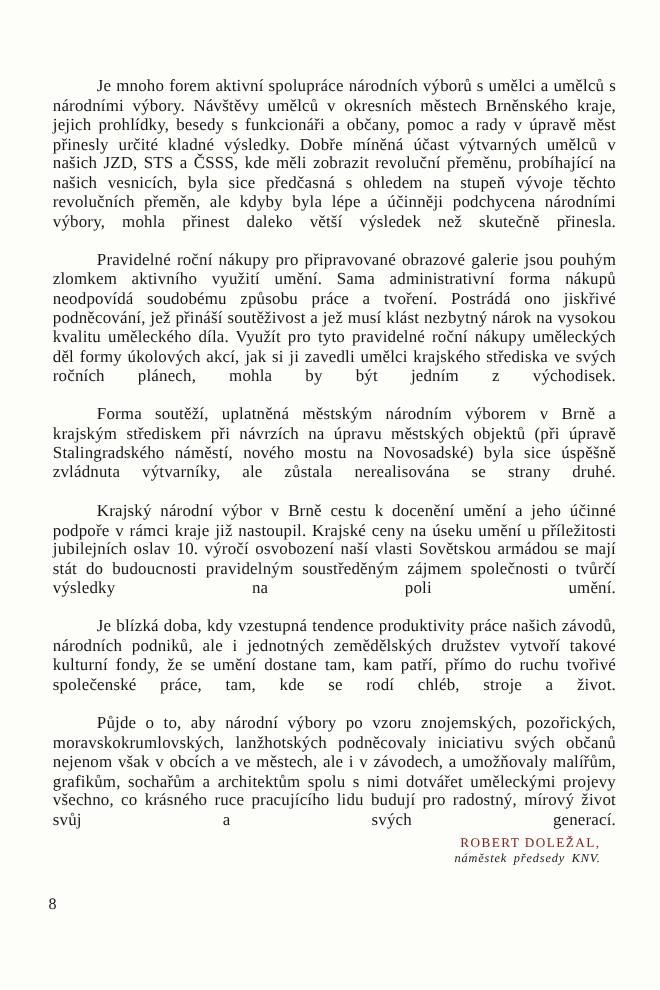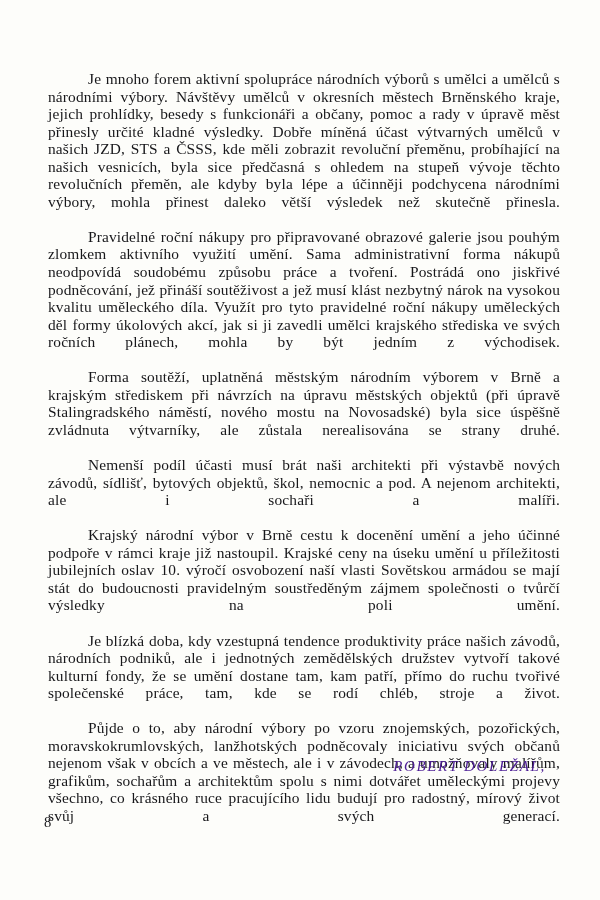--- a/index.html
+++ b/index.html
@@ -57,25 +57,24 @@
     left: 48px;
     top: 758px;
     width: 512px;
     text-align: right;
     padding-right: 14px;
     box-sizing: border-box;
   }
 
   .sig-name {
     display: block;
-    font-style: italic;
-    font-size: 15px;
+    font-size: 12px;
     line-height: 16px;
     letter-spacing: 0.11em;
-    color: #4c1d95;
+    color: #7f1d1d;
   }
 
   .sig-role {
     display: block;
     font-style: italic;
     font-size: 11.2px;
     line-height: 15px;
     letter-spacing: 0.07em;
     word-spacing: 0.22em;
     color: #17171a;
@@ -92,25 +91,25 @@
 </style>
 </head>
 <body>
 
 <div class="page">
 
   <div class="text-column">
     <p class="para">Je mnoho forem aktivní spolupráce národních výborů s umělci a umělců s národními výbory. Návštěvy umělců v okresních městech Brněnského kraje, jejich prohlídky, besedy s funkcionáři a občany, pomoc a rady v úpravě měst přinesly určité kladné výsledky. Dobře míněná účast výtvarných umělců v našich JZD, STS a ČSSS, kde měli zobrazit revoluční přeměnu, probíhající na našich vesnicích, byla sice předčasná s ohledem na stupeň vývoje těchto revolučních přeměn, ale kdyby byla lépe a účinněji podchycena národními výbory, mohla přinest daleko větší výsledek než skutečně přinesla.</p>
     <p class="para">Pravidelné roční nákupy pro připravované obrazové galerie jsou pouhým zlomkem aktivního využití umění. Sama administrativní forma nákupů neodpovídá soudobému způsobu práce a tvoření. Postrádá ono jiskřivé podněcování, jež přináší soutěživost a jež musí klást nezbytný nárok na vysokou kvalitu uměleckého díla. Využít pro tyto pravidelné roční nákupy uměleckých děl formy úkolových akcí, jak si ji zavedli umělci krajského střediska ve svých ročních plánech, mohla by být jedním z východisek.</p>
     <p class="para">Forma soutěží, uplatněná městským národním výborem v Brně a krajským střediskem při návrzích na úpravu městských objektů (při úpravě Stalingradského náměstí, nového mostu na Novosadské) byla sice úspěšně zvládnuta výtvarníky, ale zůstala nerealisována se strany druhé.</p>
-    <p class="para">Nemenší podíl účasti musí brát naši architekti při výstavbě nových závodů, sídlišť, bytových objektů, škol, nemocnic a pod. A nejenom architekti, ale i sochaři a malíři.</p>
     <p class="para">Krajský národní výbor v Brně cestu k docenění umění a jeho účinné podpoře v rámci kraje již nastoupil. Krajské ceny na úseku umění u příležitosti jubilejních oslav 10. výročí osvobození naší vlasti Sovětskou armádou se mají stát do budoucnosti pravidelným soustředěným zájmem společnosti o tvůrčí výsledky na poli umění.</p>
     <p class="para">Je blízká doba, kdy vzestupná tendence produktivity práce našich závodů, národních podniků, ale i jednotných zemědělských družstev vytvoří takové kulturní fondy, že se umění dostane tam, kam patří, přímo do ruchu tvořivé společenské práce, tam, kde se rodí chléb, stroje a život.</p>
     <p class="para">Půjde o to, aby národní výbory po vzoru znojemských, pozořických, moravskokrumlovských, lanžhotských podněcovaly iniciativu svých občanů nejenom však v obcích a ve městech, ale i v závodech, a umožňovaly malířům, grafikům, sochařům a architektům spolu s nimi dotvářet uměleckými projevy všechno, co krásného ruce pracujícího lidu budují pro radostný, mírový život svůj a svých generací.</p>
   </div>
 
   <div class="signature-block">
     <span class="sig-name">ROBERT DOLEŽAL,</span>
+    <span class="sig-role">náměstek předsedy KNV.</span>
   </div>
 
   <div class="page-number">8</div>
 
 </div>
 
 </body></html>

